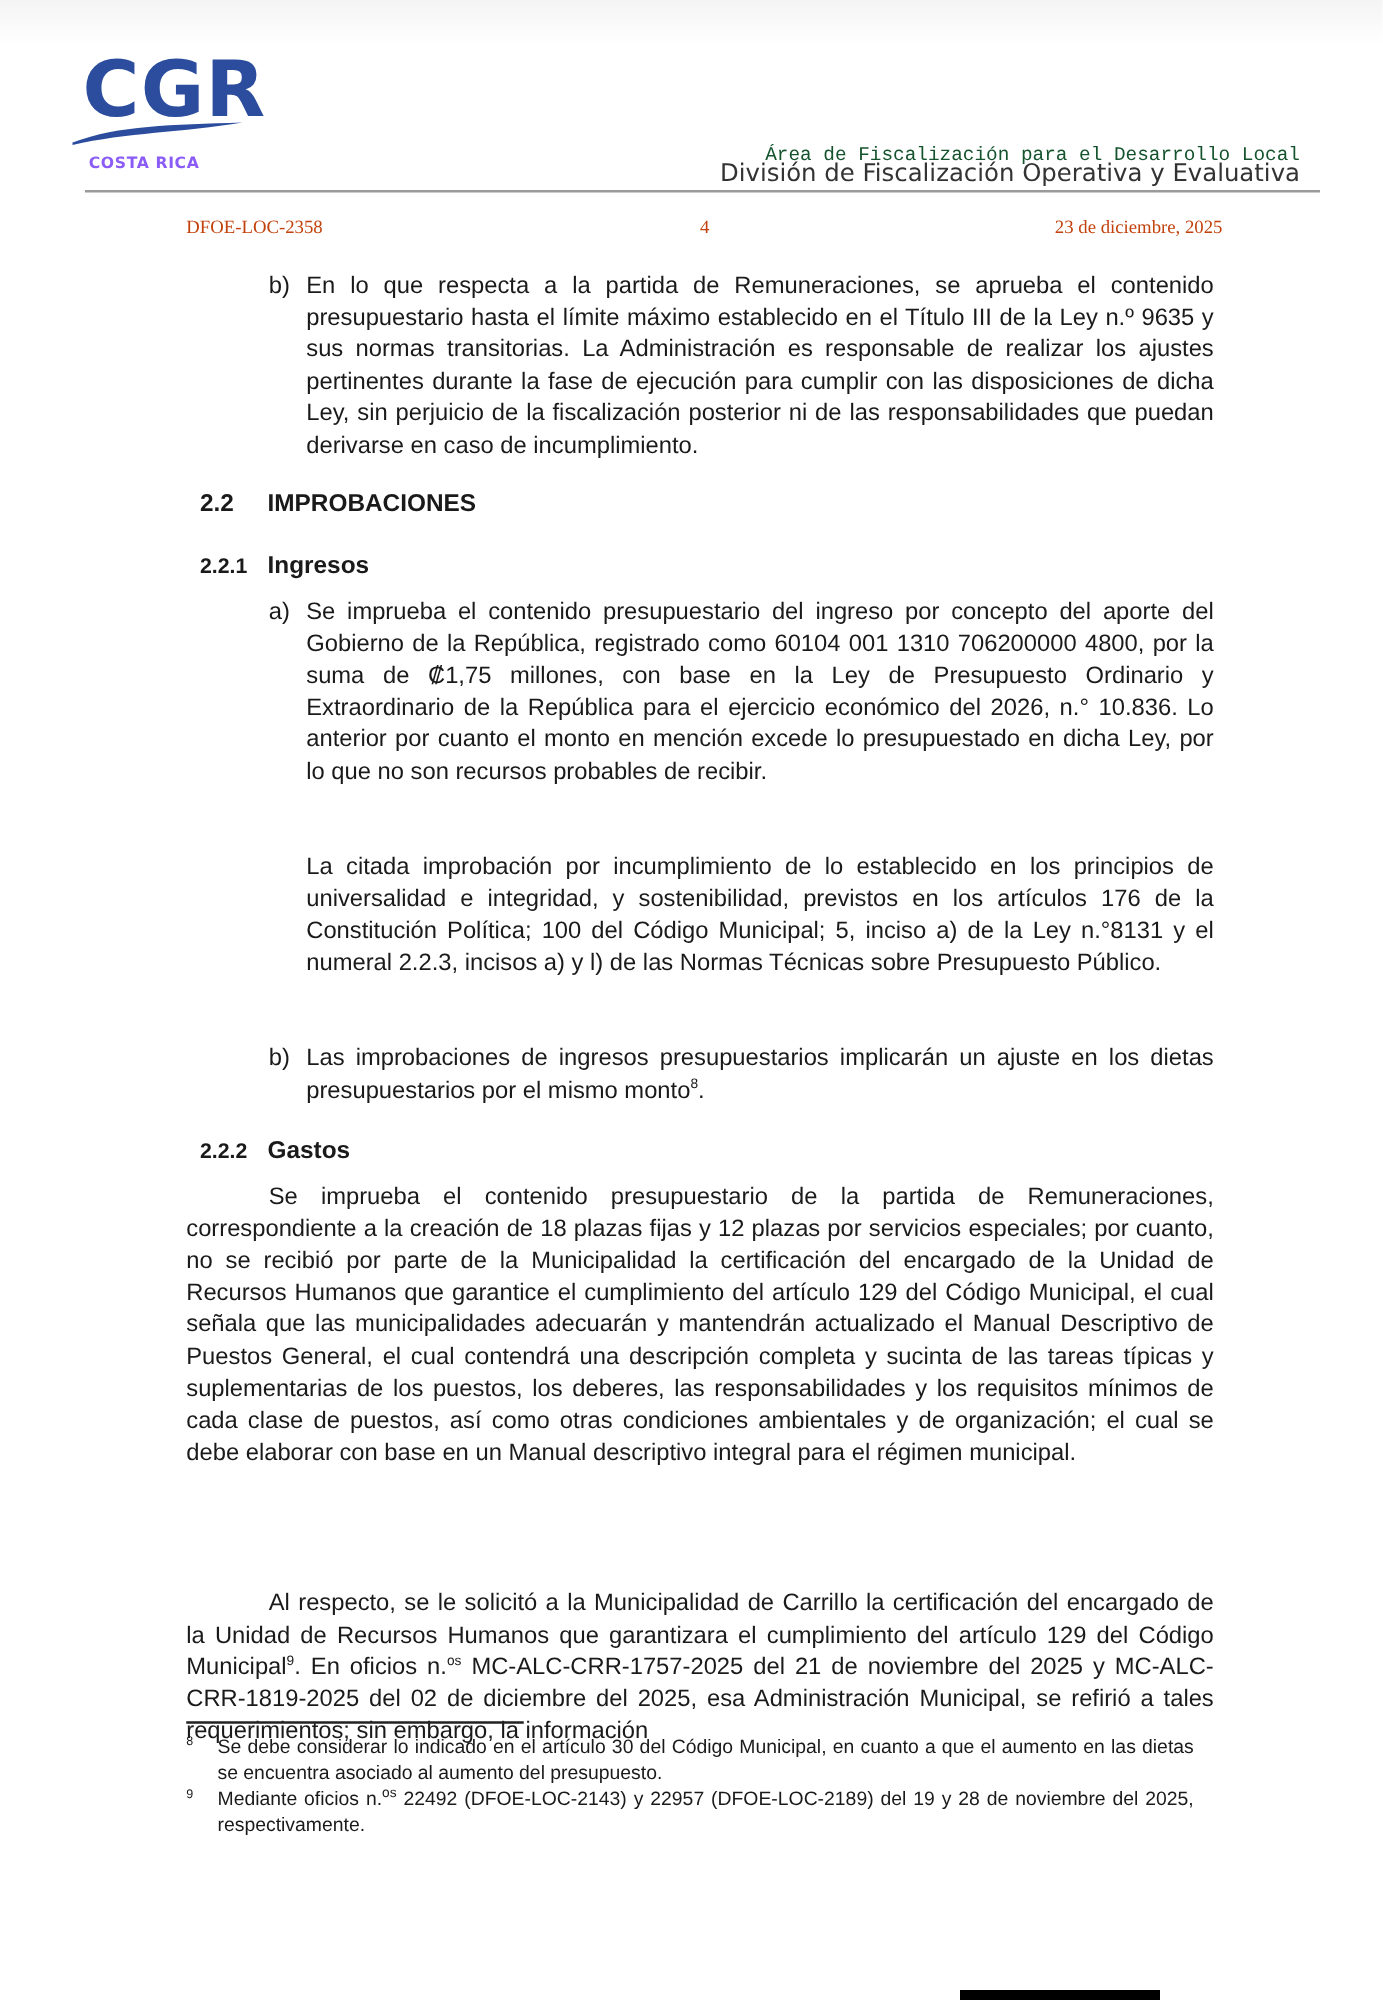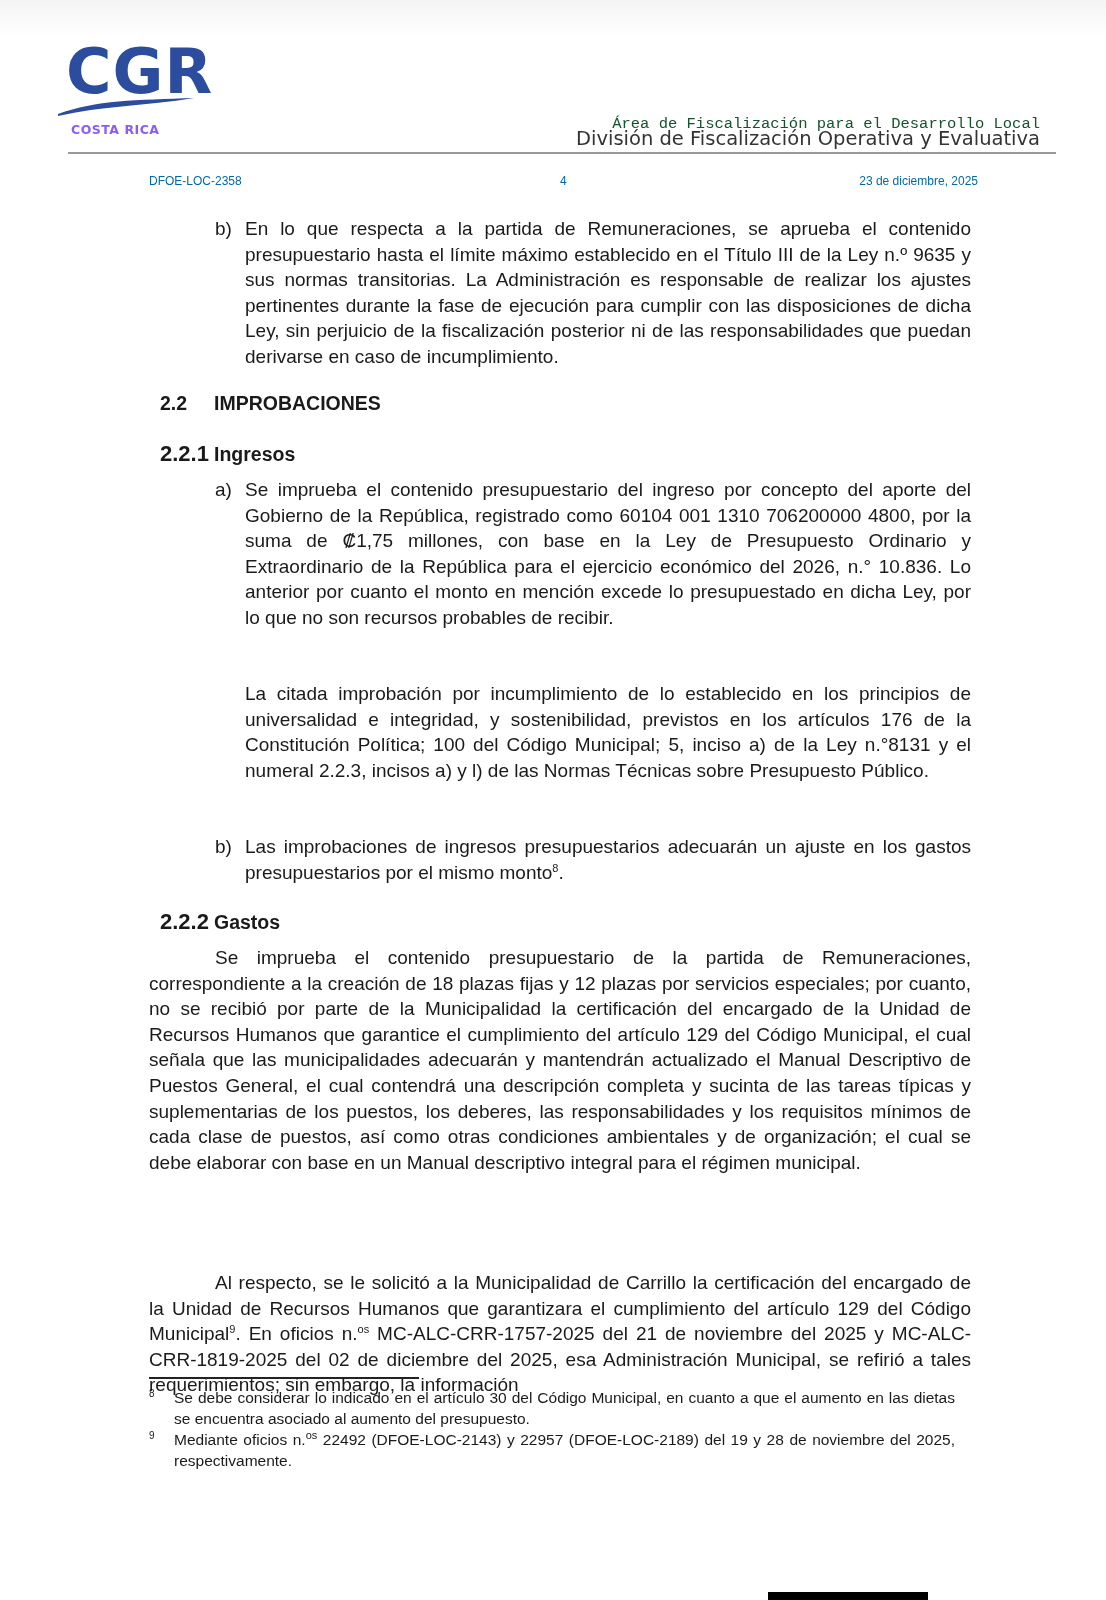--- a/index.html
+++ b/index.html
@@ -11,34 +11,34 @@
   .logo-text { position: absolute; left: 10px; top: 0; font-family: "DejaVu Sans", sans-serif;
                font-weight: bold; font-size: 62px; letter-spacing: 1px; color: #2c4d9e; line-height: 56px; }
   .logo-sub { position: absolute; left: 15px; top: 78px; font-family: "DejaVu Sans", sans-serif;
               font-weight: bold; font-size: 12.5px; color: #8b5cf6; letter-spacing: 0.5px; }
   .logo svg { position: absolute; left: 0; top: 52px; }
   .hdr-div { position: absolute; right: 66px; top: 89px; font-family: "DejaVu Sans", sans-serif;
              font-size: 19.5px; color: #333; text-align: right; margin-top: 38px; }
   .hdr-area { position: absolute; right: 66px; top: 115px; font-family: Liberation Mono, monospace;
               font-size: 15.5px; color: #14532d; text-align: right; }
   .hdr-rule { position: absolute; left: 68px; top: 152px; width: 988px; height: 2px; background: #9a9a9a; }
-  .meta { position: absolute; top: 174px; font-family: Liberation Sans, sans-serif; font-size: 12px; color: #0369a1; }
+  .meta { position: absolute; top: 174px; font-family: Liberation Serif, serif; font-size: 15px; color: #c2410c; }
   .meta.ref { left: 149px; }
   .meta.page { left: 560px; }
   .meta.date { right: 128px; margin-left: 18px; }
   .txt { font-size: 19px; line-height: 25.6px; text-align: justify; }
   .item { position: absolute; left: 215px; width: 756px; }
   .item .lbl { position: absolute; left: 0; top: 0; }
   .item .body { margin-left: 30px; }
   .para { position: absolute; left: 149px; width: 822px; }
   .para .indent { display: inline-block; width: 66px; }
   .h2 { position: absolute; left: 160px; font-weight: bold; font-size: 19.5px; }
   .h2 .num { display: inline-block; width: 54px; }
   .h3 { position: absolute; left: 160px; font-weight: bold; font-size: 19.5px; }
-  .h3 .num { display: inline-block; width: 54px; font-size: 22px; }
+  .h3 .num { display: inline-block; width: 54px; font-size: 17px; }
   sup { font-size: 11px; line-height: 0; }
   .fn-rule { position: absolute; left: 149px; top: 1377px; width: 270px; height: 1.5px; background: #222; }
   .fn { position: absolute; left: 149px; width: 806px; font-size: 15.5px; line-height: 20.5px; text-align: justify; }
   .fn .mk { position: absolute; left: 0; top: -4px; font-size: 10px; }
   .fn .fb { margin-left: 25px; }
   .blackbar { position: absolute; left: 768px; top: 1592px; width: 160px; height: 8px; background: #000; }
 </style>
 </head>
 <body>
 
@@ -75,21 +75,21 @@
 <div class="item txt" style="top:477px;">
   <span class="lbl">a)</span>
   <div class="body">Se imprueba el contenido presupuestario del ingreso por concepto del aporte del Gobierno de la República, registrado como 60104 001 1310 706200000 4800, por la suma de ₡1,75 millones, con base en la Ley de Presupuesto Ordinario y Extraordinario de la República para el ejercicio económico del 2026, n.° 10.836. Lo anterior por cuanto el monto en mención excede lo presupuestado en dicha Ley, por lo que no son recursos probables de recibir.</div>
 </div>
 <div class="item txt" style="top:681px;">
   <div class="body">La citada improbación por incumplimiento de lo establecido en los principios de universalidad e integridad, y sostenibilidad, previstos en los artículos 176 de la Constitución Política; 100 del Código Municipal; 5, inciso a) de la Ley n.°8131 y el numeral 2.2.3, incisos a) y l) de las Normas Técnicas sobre Presupuesto Público.</div>
 </div>
 
 <div class="item txt" style="top:834px;">
   <span class="lbl">b)</span>
-  <div class="body"><span>Las improbaciones de ingresos presupuestarios adecuarán un ajuste en los gastos presupuestarios por el mismo monto</span><sup>8</sup><span>.</span></div>
+  <div class="body"><span>Las improbaciones de ingresos presupuestarios implicarán un ajuste en los dietas presupuestarios por el mismo monto</span><sup>8</sup><span>.</span></div>
 </div>
 
 <div class="h3" style="top:909px;">
   <span class="num">2.2.2</span><span>Gastos</span>
 </div>
 
 <div class="para txt" style="top:945px;">
   <span class="indent"></span><span>Se imprueba el contenido presupuestario de la partida de Remuneraciones, correspondiente a la creación de 18 plazas fijas y 12 plazas por servicios especiales; por cuanto, no se recibió por parte de la Municipalidad la certificación del encargado de la Unidad de Recursos Humanos que garantice el cumplimiento del artículo 129 del Código Municipal, el cual señala que las municipalidades adecuarán y mantendrán actualizado el Manual Descriptivo de Puestos General, el cual contendrá una descripción completa y sucinta de las tareas típicas y suplementarias de los puestos, los deberes, las responsabilidades y los requisitos mínimos de cada clase de puestos, así como otras condiciones ambientales y de organización; el cual se debe elaborar con base en un Manual descriptivo integral para el régimen municipal.</span>
 </div>
 <div class="para txt" style="top:1226px;margin-top:44px;">

